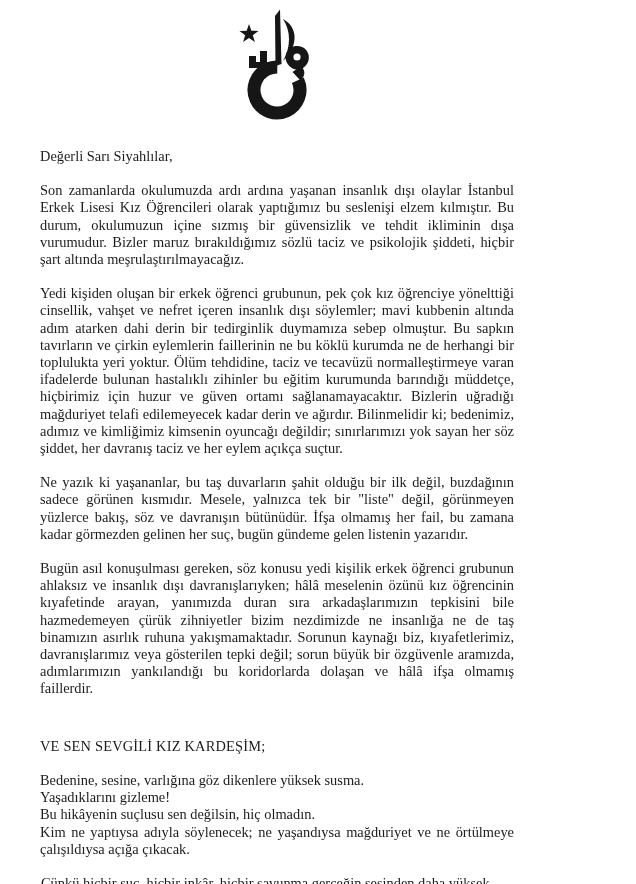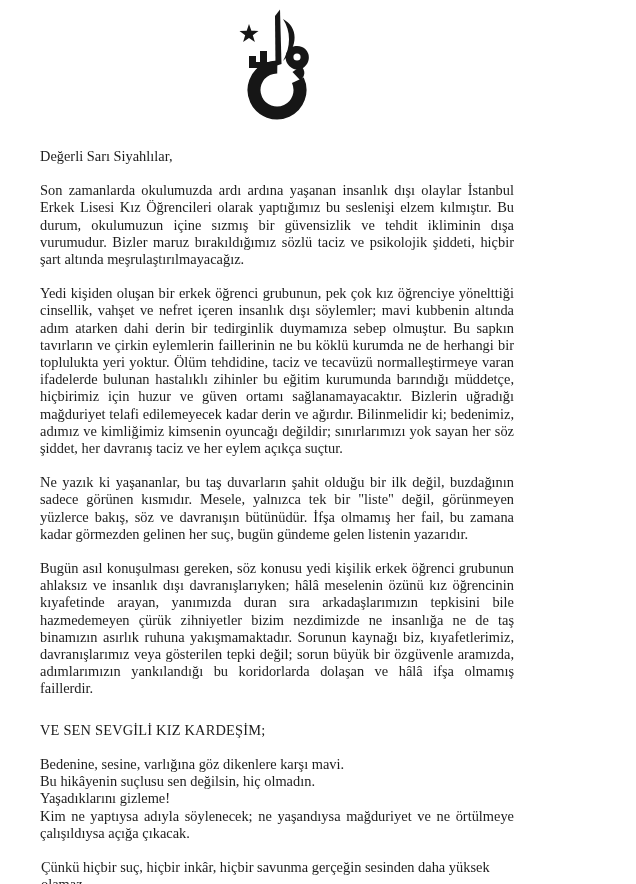--- a/index.html
+++ b/index.html
@@ -29,21 +29,21 @@
     align-items: flex-start;
   }
   .salutation {
     margin: 0 0 17px 0;
   }
   .para {
     margin: 0 0 17px 0;
     text-align: justify;
   }
   .heading {
-    margin: 24px 0 17px 0;
+    margin: 40px 0 17px 0;
     letter-spacing: 0.2px;
   }
   .stanza {
     margin: 0 0 14px 0;
   }
   .stanza p {
     margin: 0;
   }
   .stanza p.just, .closing p.just {
     text-align: justify;
@@ -88,23 +88,23 @@
     <p class="salutation">Değerli Sarı Siyahlılar,</p>
 
     <p class="para">Son zamanlarda okulumuzda ardı ardına yaşanan insanlık dışı olaylar İstanbul Erkek Lisesi Kız Öğrencileri olarak yaptığımız bu seslenişi elzem kılmıştır. Bu durum, okulumuzun içine sızmış bir güvensizlik ve tehdit ikliminin dışa vurumudur. Bizler maruz bırakıldığımız sözlü taciz ve psikolojik şiddeti, hiçbir şart altında meşrulaştırılmayacağız.</p>
     <p class="para">Yedi kişiden oluşan bir erkek öğrenci grubunun, pek çok kız öğrenciye yönelttiği cinsellik, vahşet ve nefret içeren insanlık dışı söylemler; mavi kubbenin altında adım atarken dahi derin bir tedirginlik duymamıza sebep olmuştur. Bu sapkın tavırların ve çirkin eylemlerin faillerinin ne bu köklü kurumda ne de herhangi bir toplulukta yeri yoktur. Ölüm tehdidine, taciz ve tecavüzü normalleştirmeye varan ifadelerde bulunan hastalıklı zihinler bu eğitim kurumunda barındığı müddetçe, hiçbirimiz için huzur ve güven ortamı sağlanamayacaktır. Bizlerin uğradığı mağduriyet telafi edilemeyecek kadar derin ve ağırdır. Bilinmelidir ki; bedenimiz, adımız ve kimliğimiz kimsenin oyuncağı değildir; sınırlarımızı yok sayan her söz şiddet, her davranış taciz ve her eylem açıkça suçtur.</p>
     <p class="para">Ne yazık ki yaşananlar, bu taş duvarların şahit olduğu bir ilk değil, buzdağının sadece görünen kısmıdır. Mesele, yalnızca tek bir "liste" değil, görünmeyen yüzlerce bakış, söz ve davranışın bütünüdür. İfşa olmamış her fail, bu zamana kadar görmezden gelinen her suç, bugün gündeme gelen listenin yazarıdır.</p>
     <p class="para">Bugün asıl konuşulması gereken, söz konusu yedi kişilik erkek öğrenci grubunun ahlaksız ve insanlık dışı davranışlarıyken; hâlâ meselenin özünü kız öğrencinin kıyafetinde arayan, yanımızda duran sıra arkadaşlarımızın tepkisini bile hazmedemeyen çürük zihniyetler bizim nezdimizde ne insanlığa ne de taş binamızın asırlık ruhuna yakışmamaktadır. Sorunun kaynağı biz, kıyafetlerimiz, davranışlarımız veya gösterilen tepki değil; sorun büyük bir özgüvenle aramızda, adımlarımızın yankılandığı bu koridorlarda dolaşan ve hâlâ ifşa olmamış faillerdir.</p>
 
     <p class="heading">VE SEN SEVGİLİ KIZ KARDEŞİM;</p>
 
     <div class="stanza">
-      <p>Bedenine, sesine, varlığına göz dikenlere karşı mavi.</p>
+      <p>Bedenine, sesine, varlığına göz dikenlere yüksek susma.</p>
+      <p>Yaşadıklarını gizleme!</p>
       <p>Bu hikâyenin suçlusu sen değilsin, hiç olmadın.</p>
-      <p>Yaşadıklarını gizleme!</p>
       <p class="just">Kim ne yaptıysa adıyla söylenecek; ne yaşandıysa mağduriyet ve ne örtülmeye çalışıldıysa açığa çıkacak.</p>
     </div>
 
     <div class="closing">
       <p>Çünkü hiçbir suç, hiçbir inkâr, hiçbir savunma gerçeğin sesinden daha yüksek olamaz.</p>
     </div>
 
     <p class="signature">İstanbul Erkek Lisesi Kız Öğrencileri</p>
   </div>
 

